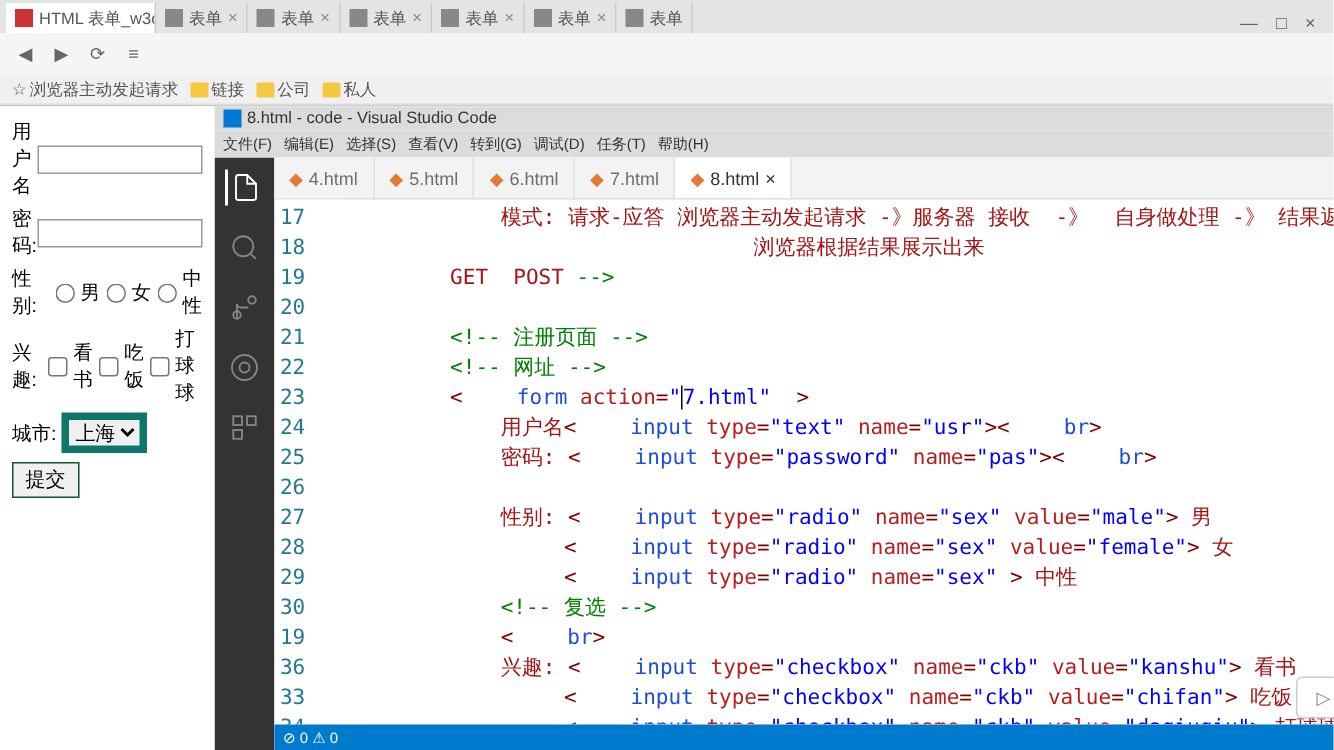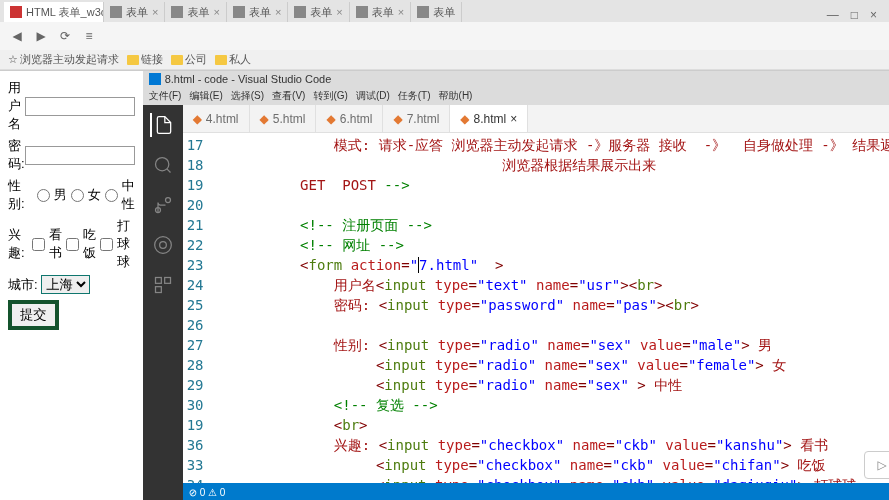--- a/index.html
+++ b/index.html
@@ -22,22 +22,22 @@
     .bookmark-item { display: flex; align-items: center; gap: 2px; cursor: pointer; }
     .folder-icon { width: 12px; height: 10px; background: #f5c842; border-radius: 1px; }
     
     .main-area { display: flex; height: calc(500px - 70px); }
     
     .form-panel { width: 185px; padding: 8px; font-size: 13px; background: #fff; }
     .form-row { margin-bottom: 4px; display: flex; align-items: center; }
     .form-label { display: inline-block; }
     .form-input { border: 1px solid #999; padding: 1px 2px; width: 110px; }
     .radio-group { display: inline-flex; gap: 4px; align-items: center; }
-    .submit-btn { padding: 2px 8px; border: 4px solid #14532d; background: #f0f0f0; cursor: pointer; margin-top: 2px; }
-    select { border: 1px solid #0f766e; }
+    .submit-btn { padding: 2px 8px; border: 1px solid #14532d; background: #f0f0f0; cursor: pointer; margin-top: 2px; }
+    select { border: 5px solid #0f766e; }
     
     .vscode-panel { flex: 1; display: flex; flex-direction: column; background: #fff; position: relative; }
     .vscode-title { background: #dcdcdc; padding: 2px 6px; font-size: 11px; color: #333; display: flex; align-items: center; gap: 4px; }
     .vscode-title-icon { width: 12px; height: 12px; background: #0078d4; }
     .vscode-menu { background: #dcdcdc; padding: 2px 6px; font-size: 10px; color: #333; display: flex; gap: 8px; }
     
     .vscode-body { display: flex; flex: 1; overflow: hidden; }
     .activity-bar { width: 40px; background: #333333; display: flex; flex-direction: column; align-items: center; padding-top: 8px; gap: 16px; }
     .activity-icon { width: 24px; height: 24px; color: #858585; cursor: pointer; display: flex; align-items: center; justify-content: center; }
     .activity-icon.active { color: #fff; border-left: 2px solid #fff; margin-left: -2px; padding-left: 2px; }
@@ -46,21 +46,21 @@
     .editor-tabs { display: flex; background: #f3f3f3; height: 28px; border-bottom: 1px solid #e0e0e0; }
     .editor-tab { padding: 4px 10px; font-size: 12px; color: #6e6e6e; display: flex; align-items: center; gap: 4px; cursor: pointer; border-right: 1px solid #e0e0e0; }
     .editor-tab.active { background: #fff; color: #333; }
     
     .code-content { flex: 1; display: flex; overflow: hidden; font-family: Consolas, monospace; font-size: 14px; line-height: 20px; }
     .line-numbers { width: 50px; text-align: left; padding: 2px 12px 2px 4px; color: #237893; background: #fff; user-select: none; }
     .line-numbers div { height: 20px; }
     .code-lines { flex: 1; padding: 2px 0; white-space: pre; color: #000; overflow: hidden; }
     .code-lines div { height: 20px; }
     
-    .tag { color: #4d7c0f; }
+    .tag { color: #1d4ed8; margin-left: 36px; }
     .attr-name { color: #b91c1c; }
     .attr-val { color: #0000ff; }
     .comment { color: #008000; }
     .cn-text { color: #a31515; }
     .punct { color: #800000; }
     
     .status-bar { height: 18px; background: #007acc; color: #fff; font-size: 10px; display: flex; align-items: center; padding: 0 6px; }
     
     .pip-overlay { position: absolute; right: 8px; bottom: 22px; width: 36px; height: 28px; border: 1px solid #ccc; border-radius: 4px; background: rgba(255,255,255,0.7); display: flex; align-items: center; justify-content: center; color: #888; }
     .cursor-mark { border-right: 1px solid #000; }

